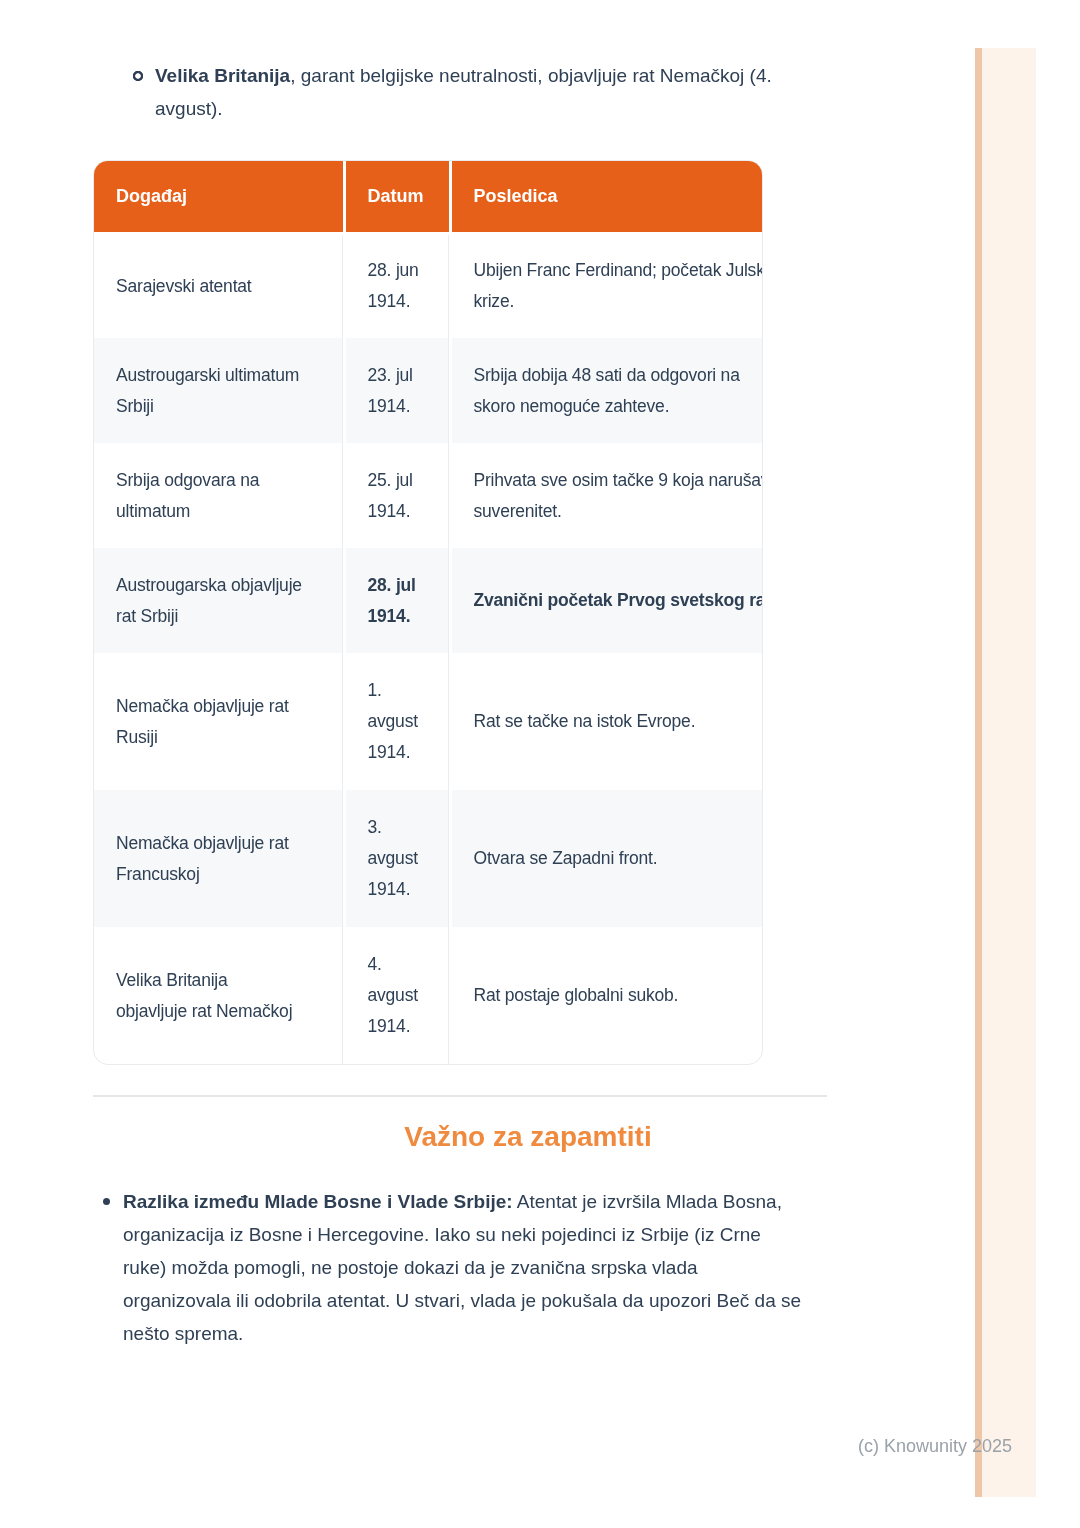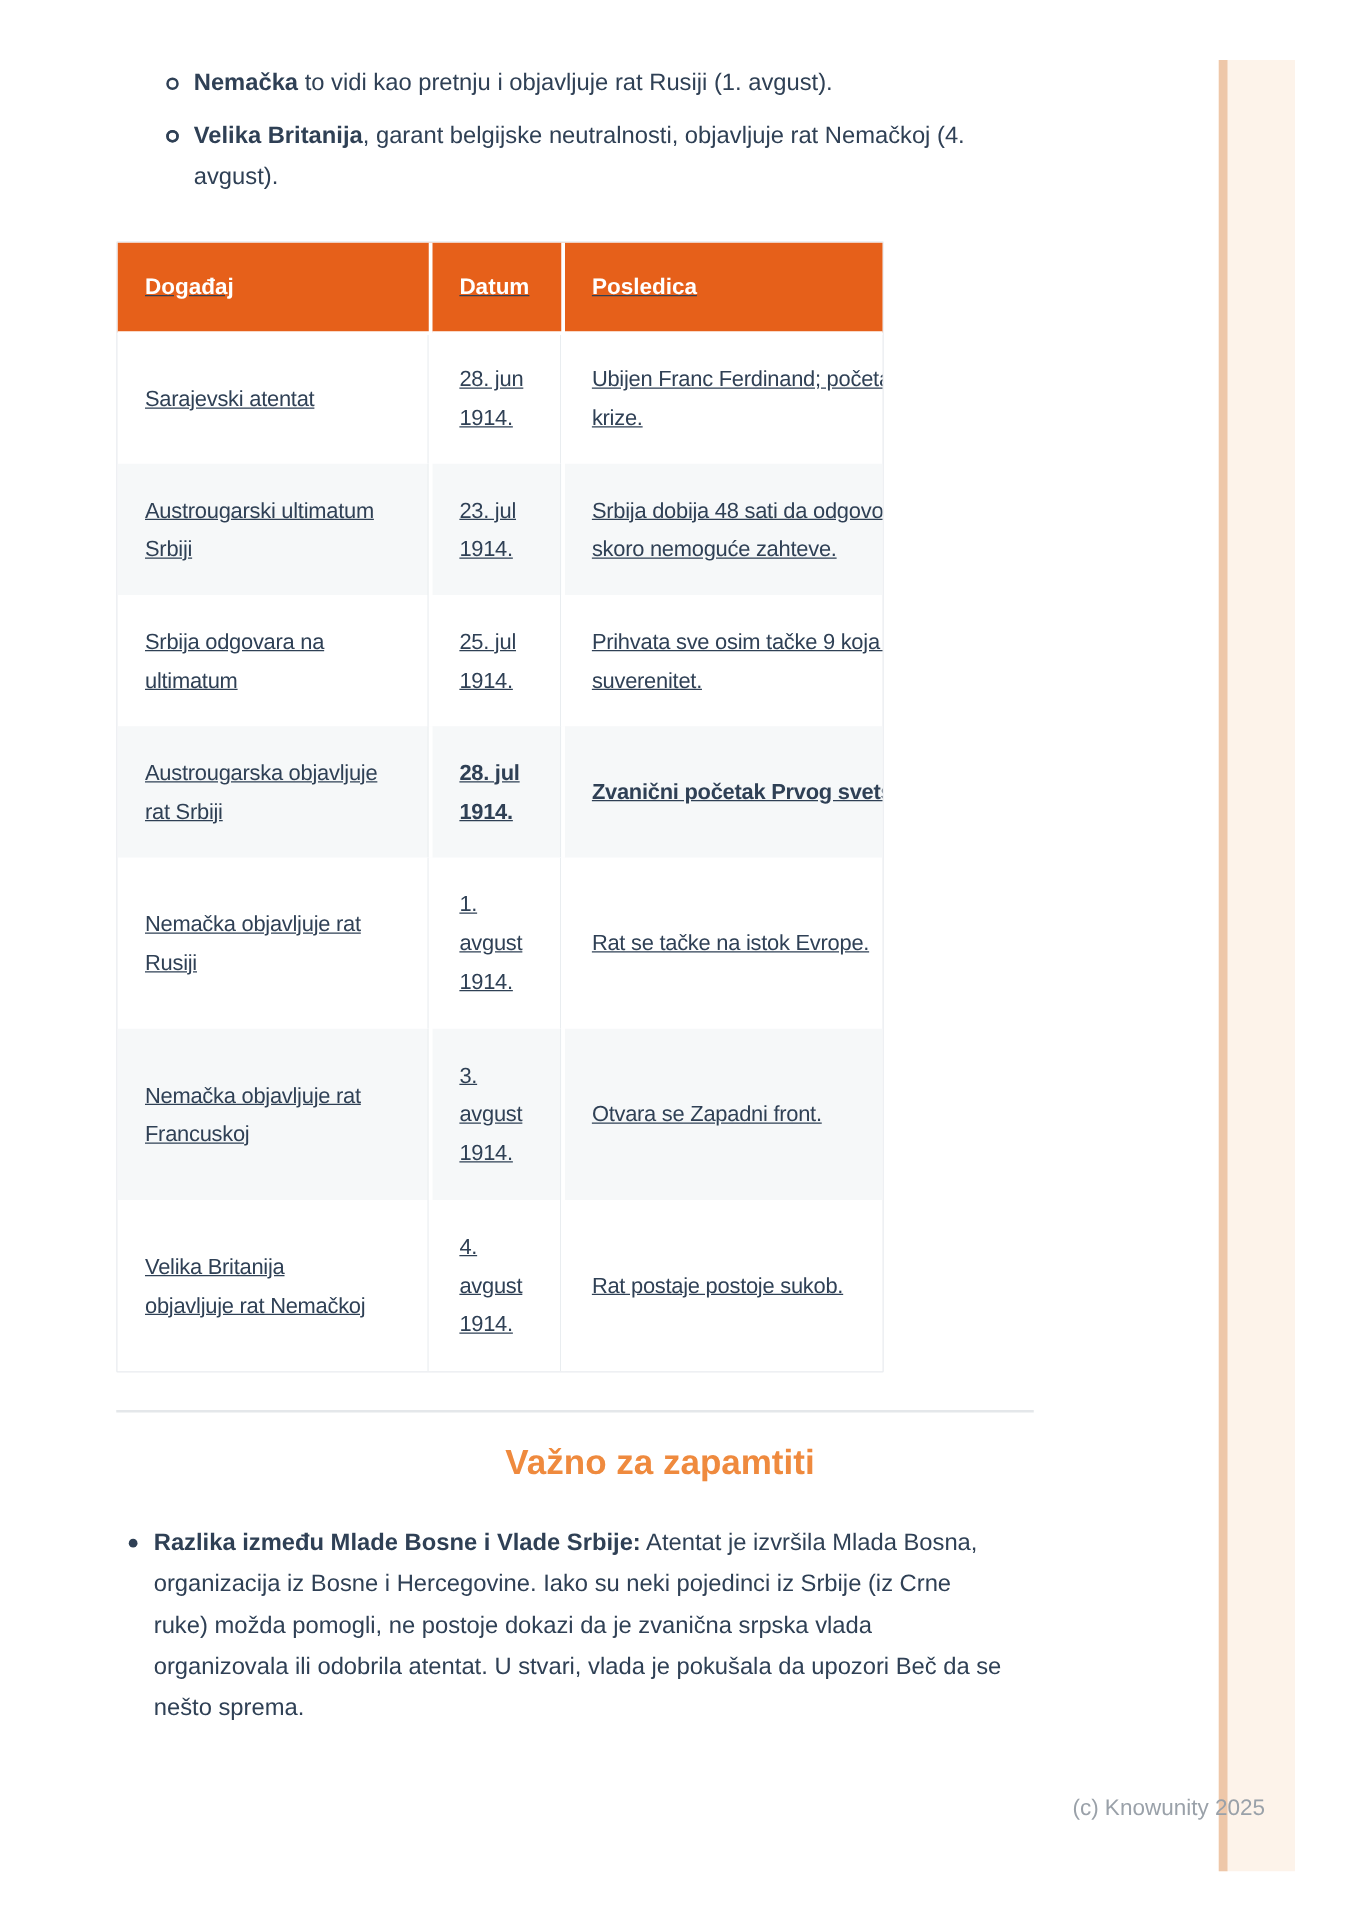--- a/index.html
+++ b/index.html
@@ -35,26 +35,25 @@
     width: 10px;
     height: 10px;
     border: 2px solid var(--c-text, #2F4055);
     border-radius: 50%;
   }
   .pretext { white-space: pre; }
   b.lead { font-weight: bold; }
   
   .table-wrap {
     margin-top: 35px;
-    width: 614px;
+    width: 670px;
     border: 1px solid #e9ecef;
-    border-radius: 1px;
+    border-radius: 15px;
     overflow: hidden;
     background: #fff;
-    text-decoration: underline;
   }
   table.events {
     width: 732px;
     table-layout: fixed;
     border-collapse: collapse;
   }
   col.c1 { width: 250px; }
   col.c2 { width: 106px; }
   col.c3 { width: 376px; }
   table.events th {
@@ -141,21 +140,20 @@
 
 <div class="page">
 
   <div class="side-stripe"></div>
 
   <div class="content">
 
     <ul class="intro">
       <li>
         <span class="ring"></span>
-        <span class="pretext"><b class="lead">Nemačka</b><span> to vidi kao pretnju i objavljuje rat Rusiji (1. avgust).</span></span>
       </li>
       <li>
         <span class="ring"></span>
       </li>
       <li>
         <span class="ring"></span>
         <span class="pretext"><b class="lead">Velika Britanija</b><span>, garant belgijske neutralnosti, objavljuje rat Nemačkoj (4.
 avgust).</span></span>
       </li>
     </ul>
@@ -220,21 +218,21 @@
 avgust
 1914.</td>
             <td>Otvara se Zapadni front.</td>
           </tr>
           <tr class="tall">
             <td>Velika Britanija
 objavljuje rat Nemačkoj</td>
             <td>4.
 avgust
 1914.</td>
-            <td>Rat postaje postoje sukob.</td>
+            <td>Rat postaje globalni sukob.</td>
           </tr>
         </tbody>
       </table>
     </div>
 
     <hr class="divider">
 
     <h2 class="section-title">Važno za zapamtiti</h2>
 
     <ul class="notes">

